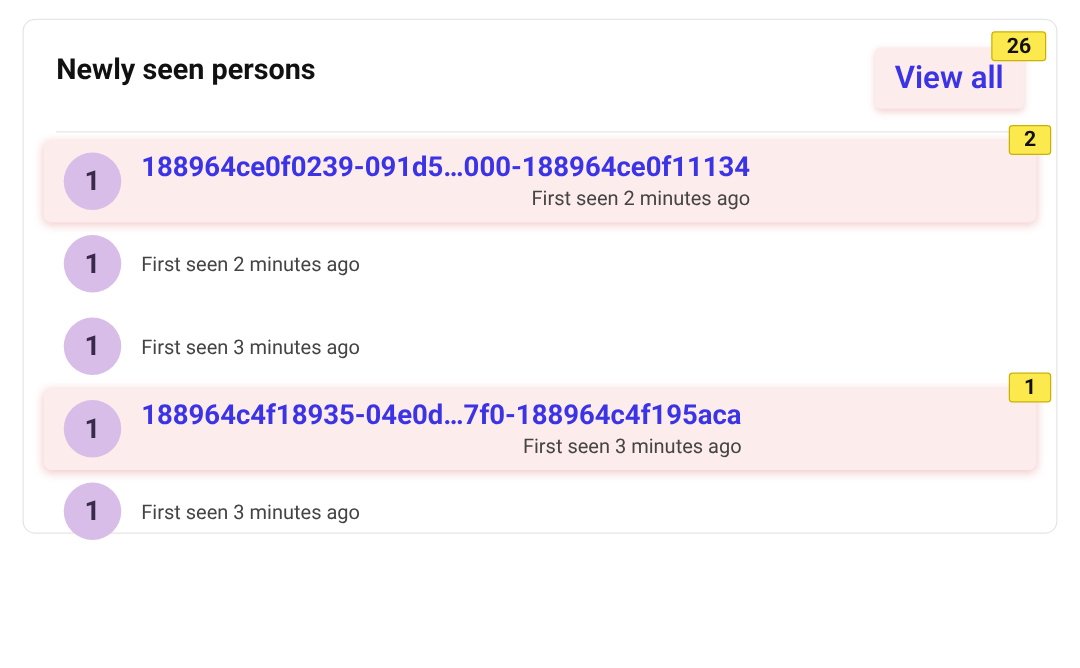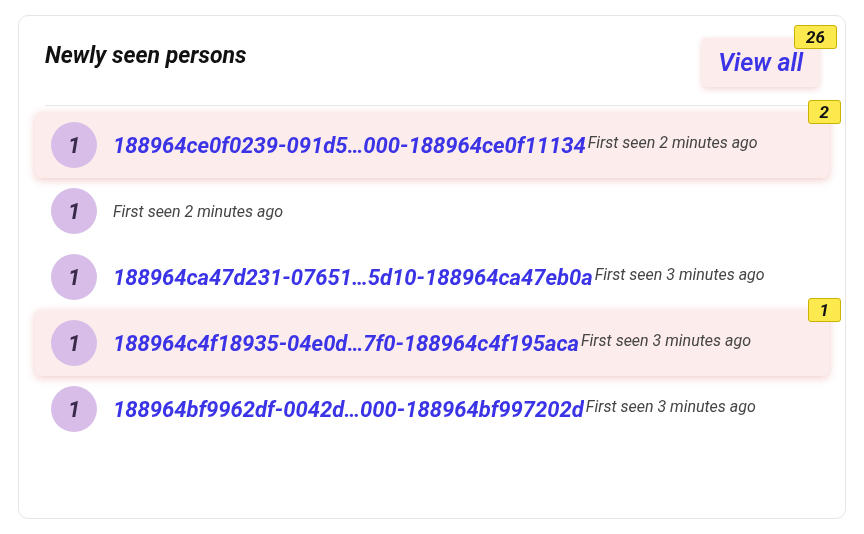--- a/index.html
+++ b/index.html
@@ -7,23 +7,22 @@
       font-family: -apple-system, BlinkMacSystemFont, "Segoe UI", Roboto, Helvetica, Arial, sans-serif;
       background: #fff;
       width: 864px;
       height: 534px;
       padding: 15px 18px;
     }
     .card {
       border: 1px solid #e5e5e5;
       border-radius: 10px;
       padding: 26px 26px 10px 26px;
-      height: 504px;
+      height: 412px;
       position: relative;
-      font-style: italic;
     }
     .card-header {
       display: flex;
       justify-content: space-between;
       align-items: flex-start;
       margin-bottom: 18px;
     }
     .card-title {
       font-size: 23px;
       font-weight: 700;
@@ -96,21 +95,21 @@
       color: #3a2a4a;
       display: flex;
       align-items: center;
       justify-content: center;
       font-size: 22px;
       font-weight: 700;
       flex-shrink: 0;
     }
     .row-text {
       display: flex;
-      flex-direction: row;
+      flex-direction: column;
       gap: 2px;
       overflow: hidden;
       text-align: right;
     }
     .row-link {
       color: #3b33e6;
       font-size: 22px;
       font-weight: 700;
       cursor: pointer;
       white-space: nowrap;
@@ -148,36 +147,34 @@
     <div class="row">
       <div class="avatar">1</div>
       <div class="row-text">
         <span class="row-sub">First seen 2 minutes ago</span>
       </div>
     </div>
 
     <div class="row">
       <div class="avatar">1</div>
       <div class="row-text">
-        <span class="row-link">188964ca47d231-07651…5d10-188964ca47eb0a</span>
         <span class="row-sub">First seen 3 minutes ago</span>
       </div>
     </div>
 
     <div class="row row-highlight">
       <span class="badge row-badge">1</span>
       <div class="avatar">1</div>
       <div class="row-text">
         <span class="row-link">188964c4f18935-04e0d…7f0-188964c4f195aca</span>
         <span class="row-sub">First seen 3 minutes ago</span>
       </div>
     </div>
 
     <div class="row">
       <div class="avatar">1</div>
       <div class="row-text">
-        <span class="row-link">188964bf9962df-0042d…000-188964bf997202d</span>
         <span class="row-sub">First seen 3 minutes ago</span>
       </div>
     </div>
 
   </div>
 </div>
 
 </body></html>

